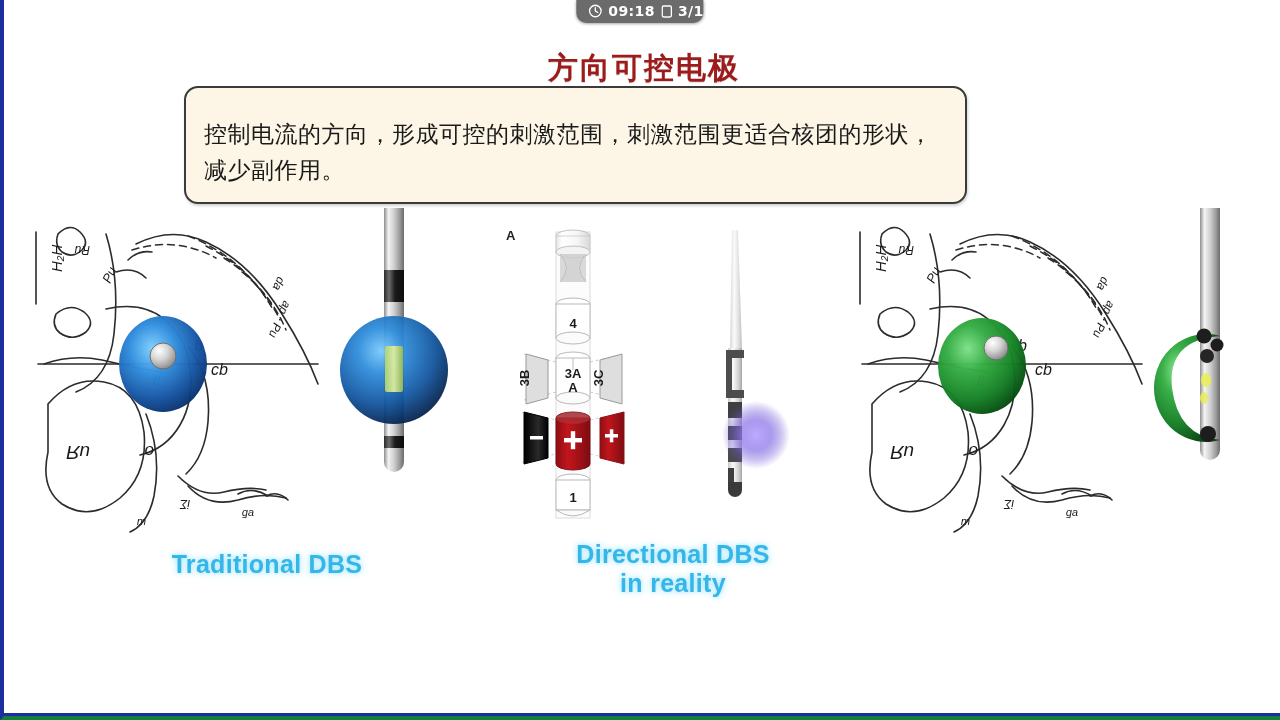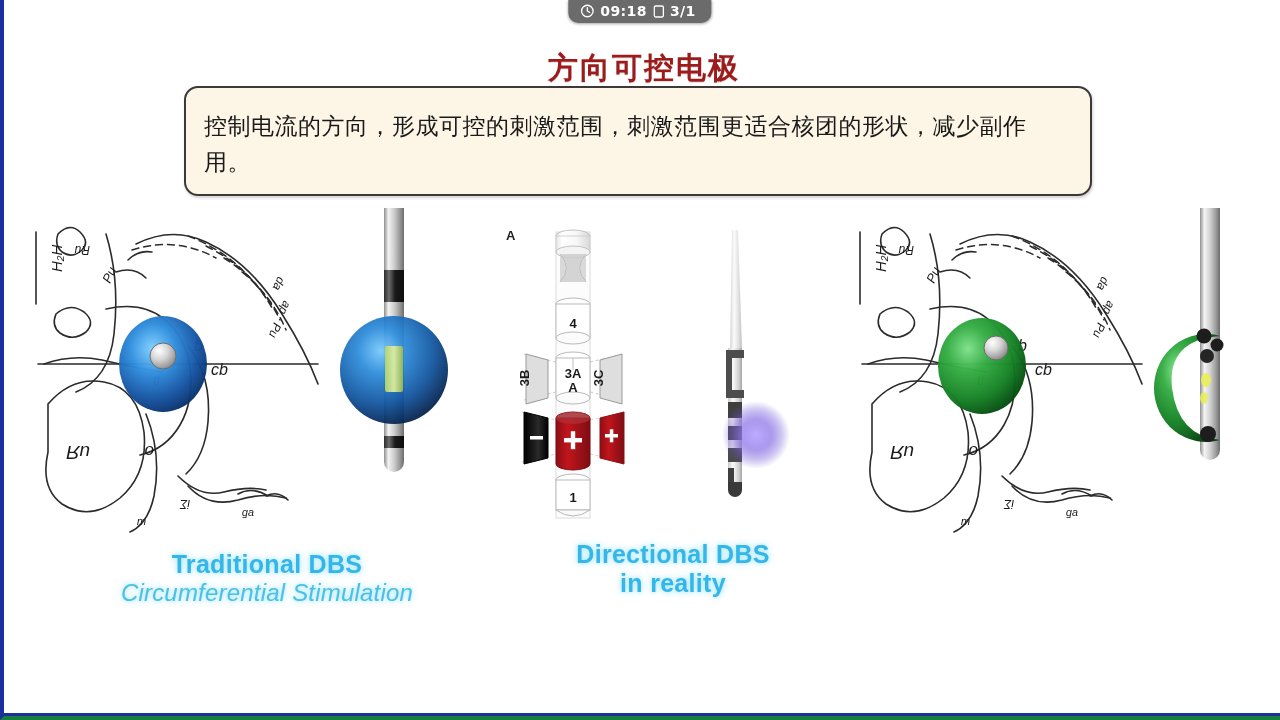--- a/index.html
+++ b/index.html
@@ -20,43 +20,43 @@
   #slide-frame:after{
     content:"";position:absolute;left:0;bottom:0;width:100%;height:3px;
     background:#1b2f9e;
   }
 
   
   #top-pill{
     position:absolute;left:50%;top:0;transform:translateX(-50%);
     background:#6b6b6b;color:#ffffff;
     border-bottom-left-radius:10px;border-bottom-right-radius:10px;
-    padding:2px 16px 3px 12px;
+    padding:2px 0 3px 12px;
     display:flex;align-items:center;gap:6px;
     font-size:14px;font-weight:bold;letter-spacing:.4px;
     box-shadow:0 1px 3px rgba(0,0,0,.35);
     z-index:40;
     font-family:"DejaVu Sans",sans-serif;
   }
   #top-pill .glyph{display:inline-flex;align-items:center;}
   #top-pill .txt{line-height:18px;}
 
   
   #slide-title{
     position:absolute;left:0;top:48px;width:1280px;text-align:center;
     color:#9e1b1b;font-size:30px;font-weight:bold;letter-spacing:2px;
     text-shadow:0 1px 0 rgba(0,0,0,.15);
     font-family:"DejaVu Sans","Liberation Sans",sans-serif;
   }
 
   
   #callout{
-    position:absolute;left:180px;top:86px;width:908px;min-height:86px;
+    position:absolute;left:180px;top:86px;width:783px;min-height:86px;
     background:#fdf6e6;border:2px solid #3a3a3a;border-radius:14px;
-    box-sizing:border-box;padding:20px 20px 14px 18px;
+    box-sizing:border-box;padding:28px 20px 14px 18px;
     box-shadow:1px 2px 3px rgba(0,0,0,.18);
   }
   #callout-text{
     font-size:23px;line-height:36px;color:#1a1a1a;letter-spacing:.5px;
     font-family:"DejaVu Sans","Liberation Sans",sans-serif;
   }
 
   
   #content{
     position:absolute;left:0;top:200px;width:1280px;height:450px;
@@ -202,21 +202,20 @@
           <rect x="56" y="112" width="20" height="118" fill="url(#shaftG)"></rect>
           <rect x="56" y="228" width="20" height="12" fill="url(#blackBandG)"></rect>
           <path d="M56 240 h20 v14 a10 10 0 0 1 -20 0 z" fill="url(#shaftG)"></path>
           <circle cx="66" cy="162" r="54" fill="url(#blueBall2)" opacity="0.94"></circle>
           <rect x="57" y="138" width="18" height="46" rx="2" fill="url(#greenContact)" opacity="0.92"></rect>
         </svg>
       </div>
 
       <div class="caption" style="top:350px;">
         <div class="cap-main">Traditional DBS</div>
-        <div class="cap-sub">Circumferential Stimulation</div>
       </div>
     </div>
 
     <div class="panel" id="panel-directional">
 
       <div class="fig-a-label">A</div>
 
       <div style="position:absolute;left:20px;top:18px;">
         <svg width="130" height="310" viewBox="0 0 130 310">
           <defs>

